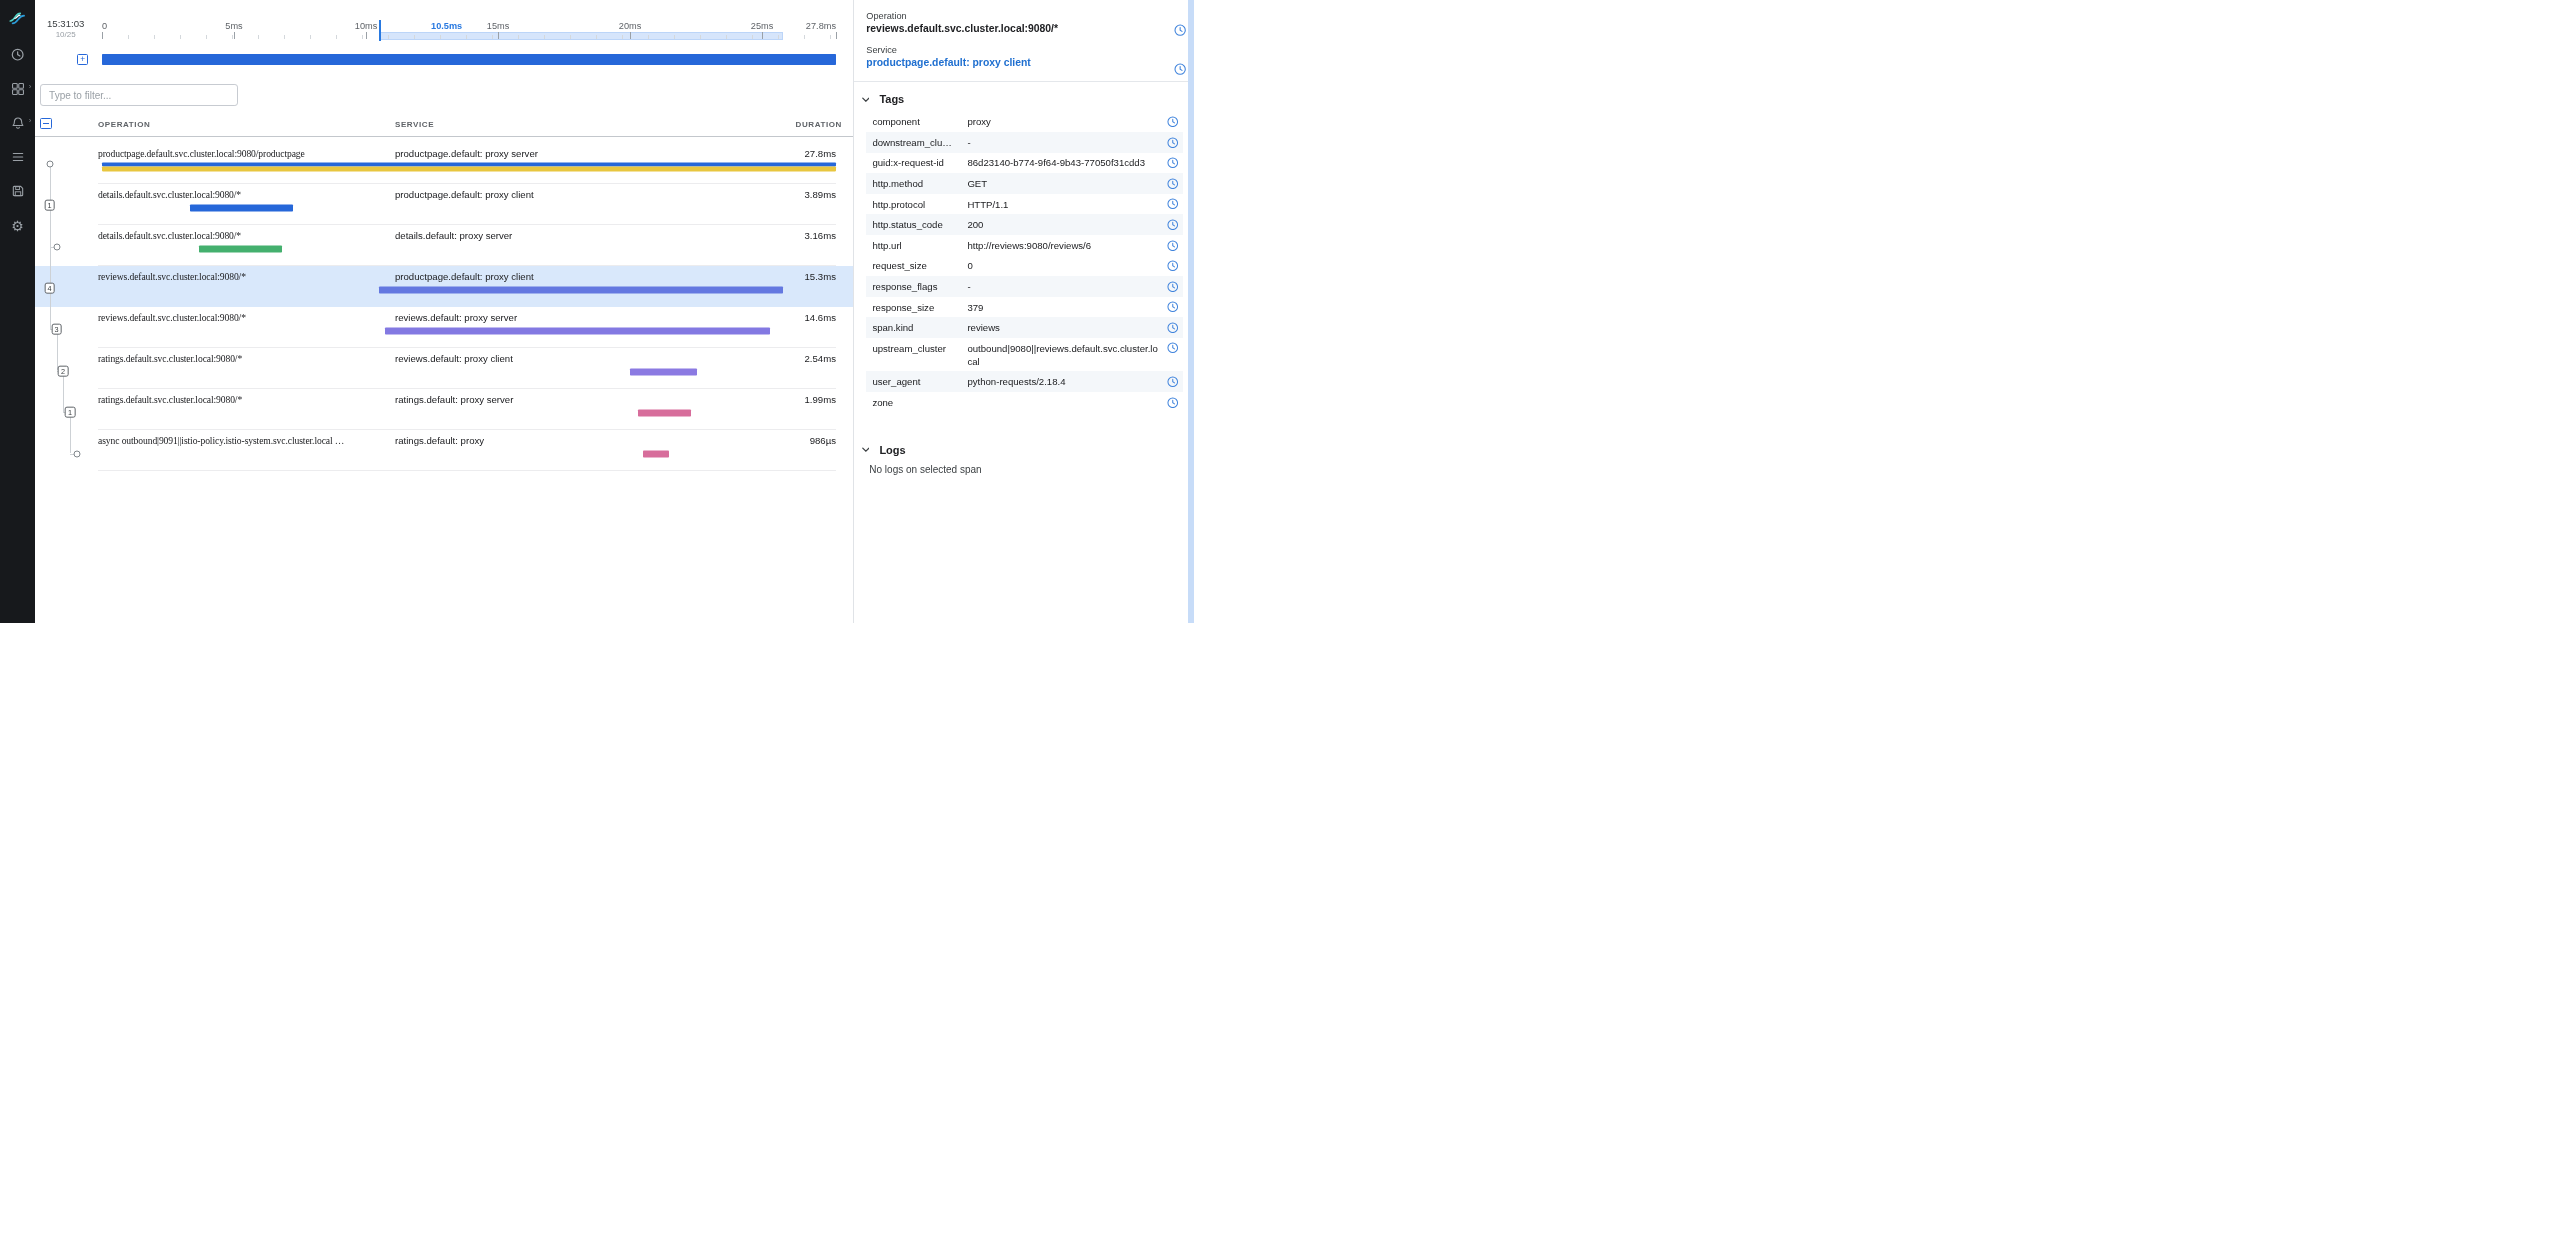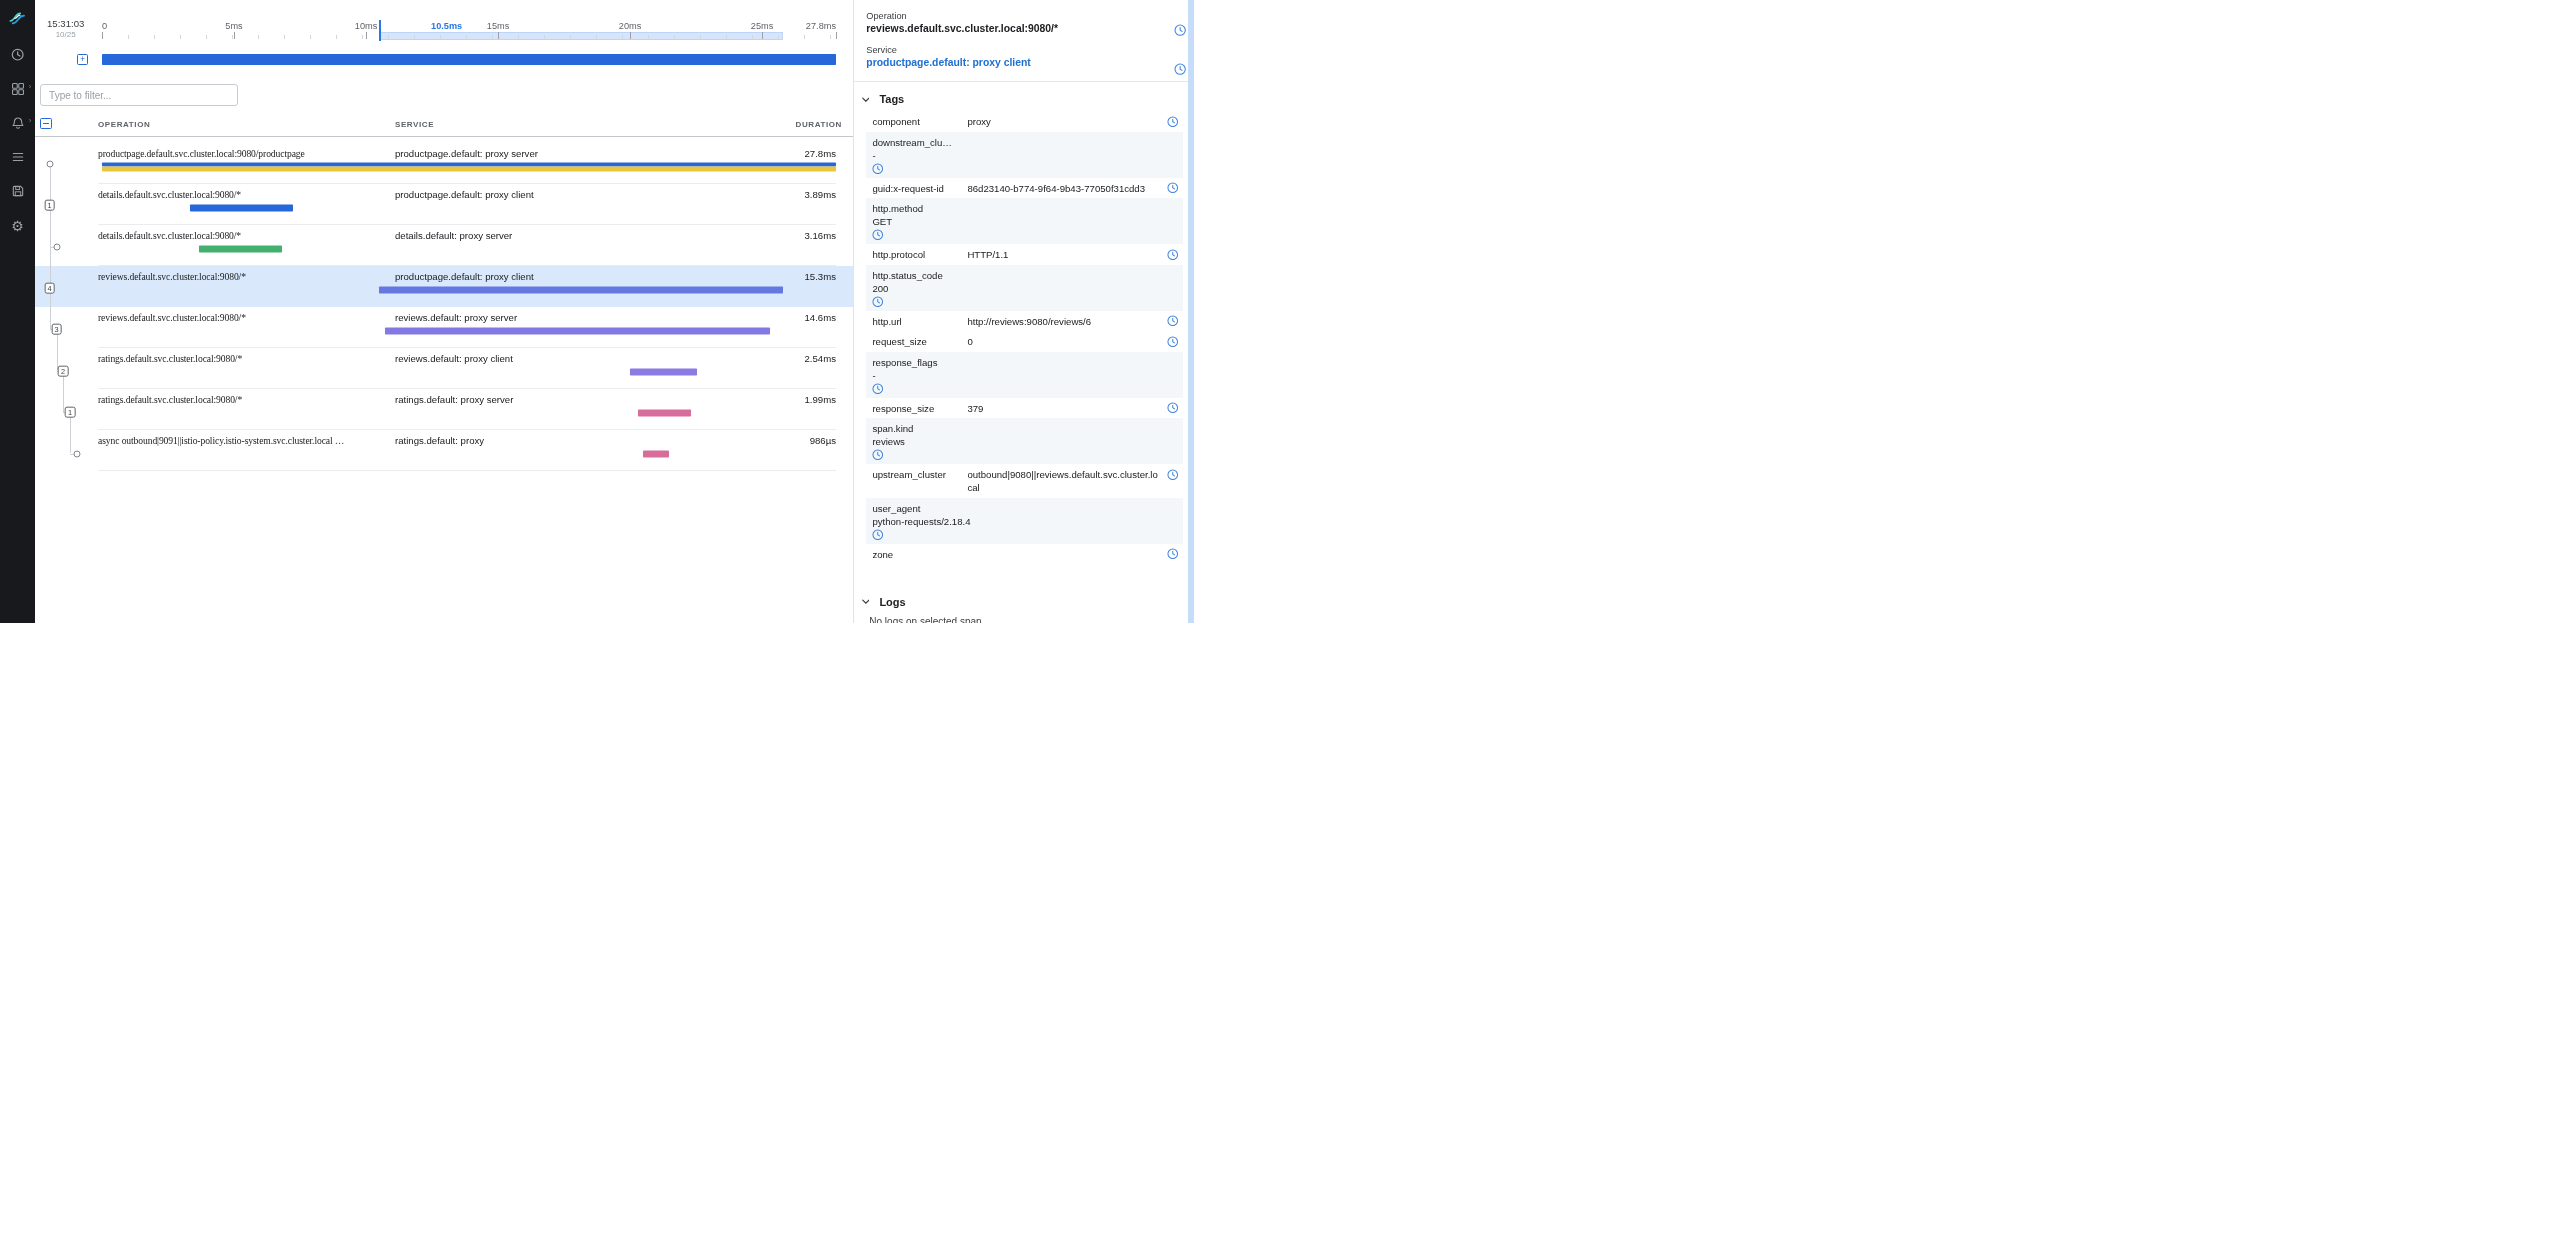--- a/index.html
+++ b/index.html
@@ -73,21 +73,21 @@
   .panel-inner{position:absolute;left:0;top:0;width:334px;}
   .p-label{margin:10.7px 31px 0 12.3px;font-size:9.2px;color:#3c4043;}
   .p-value{margin:2.3px 31px 0 12.3px;font-size:10.4px;font-weight:700;color:#202124;white-space:nowrap;overflow:hidden;}
   .p-value.link{color:#1f6fd0;cursor:pointer;}
   .ctx-icon{position:absolute;left:320px;width:12.3px;height:12.3px;cursor:pointer;}
   .divider{margin-top:13px;height:0.8px;background:#e4e7eb;}
   .sec-header{display:flex;align-items:center;gap:10px;margin:11.5px 0 0 7.7px;cursor:pointer;}
   .sec-header .title{font-size:11px;font-weight:700;color:#202124;}
   .tags-table{margin:6.1px 4.6px 0 12.3px;width:317px;}
   .tag-row{display:flex;align-items:flex-start;padding:3.8px 4.6px 3.8px 6.1px;font-size:9.6px;line-height:13px;}
-  .tag-row.alt{background:#f4f7fa;flex-direction:column;}
+  .tag-row.alt{background:#f4f7fa;}
   .tag-key{flex:none;width:95px;color:#202124;white-space:nowrap;overflow:hidden;}
   .tag-value{flex:1;color:#202124;word-break:break-word;padding-right:6.1px;}
   .tag-value.link{color:#1f6fd0;cursor:pointer;}
   .tag-icon{flex:none;width:11.5px;height:11.5px;margin-top:0.8px;cursor:pointer;}
   .logs-empty{margin:7.7px 0 0 15.3px;font-size:10px;color:#3c4043;}
   .logs-gap{height:20px;}
   .panel-scrollbar{position:absolute;left:334px;top:0;width:6.1px;height:100%;background:#c7dcf8;cursor:pointer;}
 </style>
 </head>
 <body>

